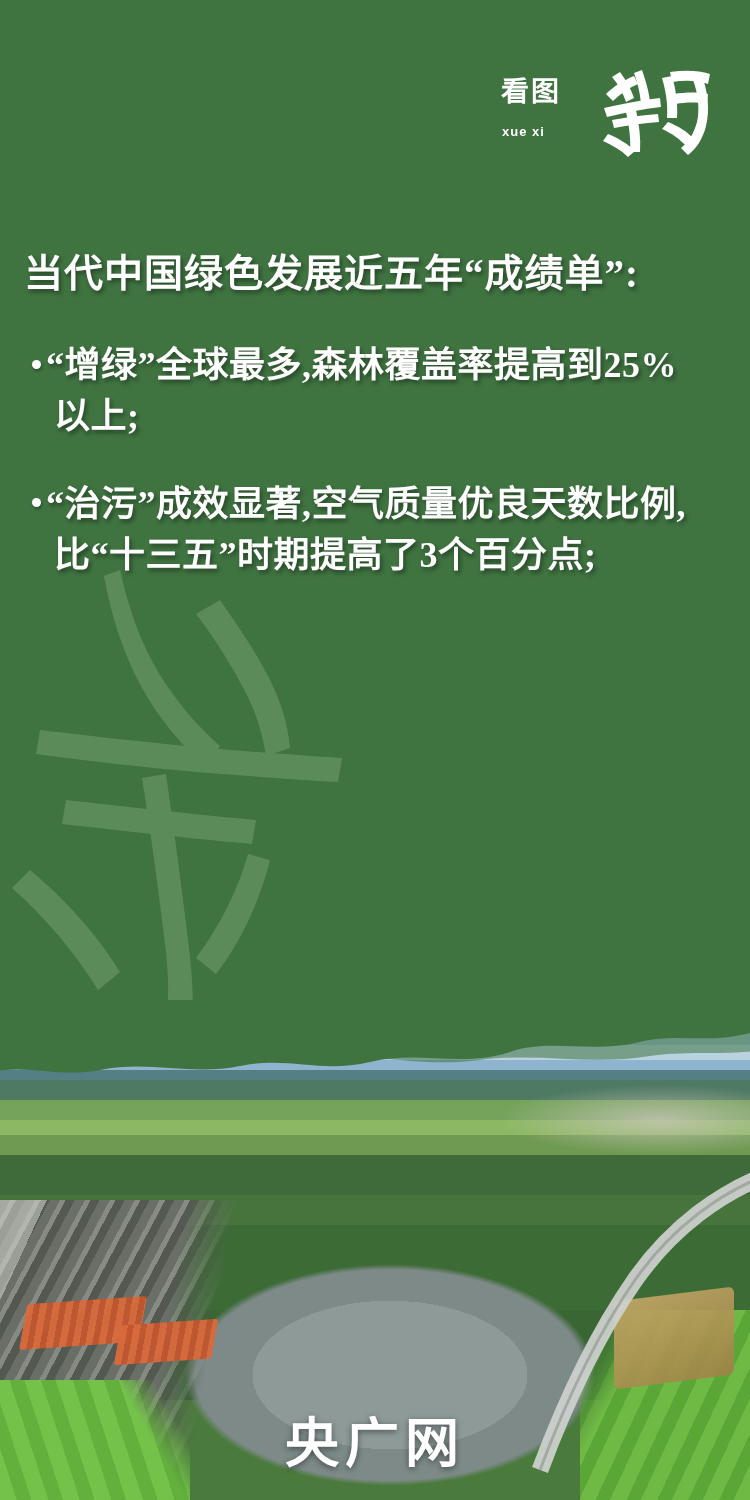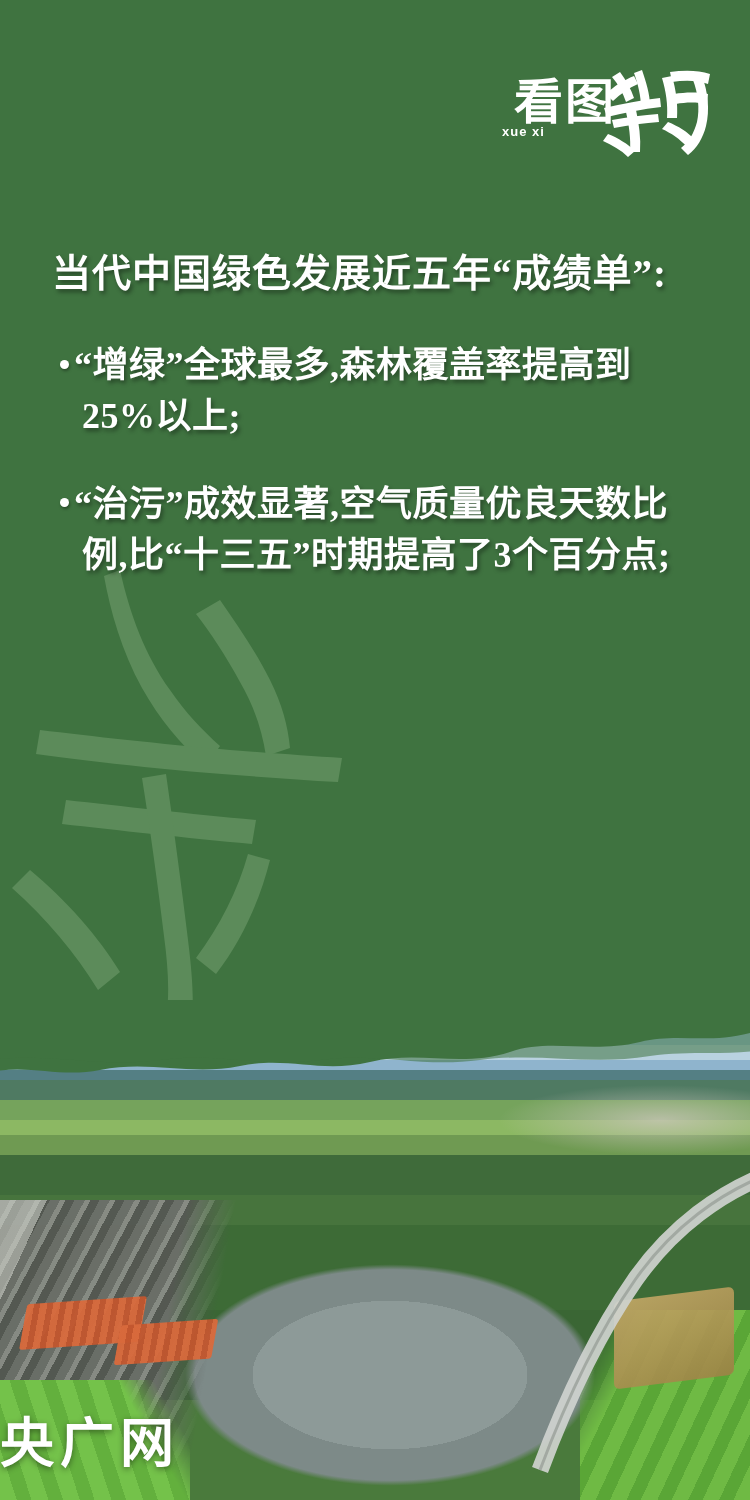--- a/index.html
+++ b/index.html
@@ -34,25 +34,25 @@
   
   .logo {
     position: absolute;
     right: 42px;
     top: 62px;
     width: 210px;
     height: 100px;
   }
   .logo-kantu {
     position: absolute;
-    left: 16px;
+    left: 3px;
     top: 16px;
     font-family: "Liberation Sans", "DejaVu Sans", sans-serif;
     font-weight: 700;
-    font-size: 49px;
+    font-size: 28px;
     letter-spacing: 2px;
     color: #ffffff;
     line-height: 1;
   }
   .logo-pinyin {
     position: absolute;
     left: 4px;
     top: 63px;
     font-family: "Liberation Sans", "DejaVu Sans", sans-serif;
     font-weight: 700;
@@ -69,21 +69,21 @@
     height: 100px;
   }
   .logo-script svg { display:block; width:100%; height:100%; }
 
   
   .content {
     position: absolute;
     left: 0;
     top: 250px;
     width: 750px;
-    padding: 0 38px 0 52px;
+    padding: 0 38px 0 24px;
     box-sizing: border-box;
     z-index: 4;
   }
   .headline {
     color: #ffffff;
     font-size: 39px;
     font-weight: 700;
     letter-spacing: 1px;
     line-height: 1.24;
     text-shadow: 2px 3px 4px rgba(0,0,0,.40);
@@ -227,20 +227,21 @@
     pointer-events: none;
   }
   .photo-mask-top svg { display:block; width:100%; height:100%; }
 
   
   .channel {
     position: absolute;
     left: 0;
     bottom: 22px;
     width: 750px;
+    text-align: center;
     z-index: 6;
     font-family: "Liberation Sans", "DejaVu Sans", sans-serif;
     font-weight: 700;
     font-size: 54px;
     letter-spacing: 6px;
     color: #ffffff;
     text-shadow: 0 2px 6px rgba(0,0,0,.45);
   }
 </style>
 </head>

